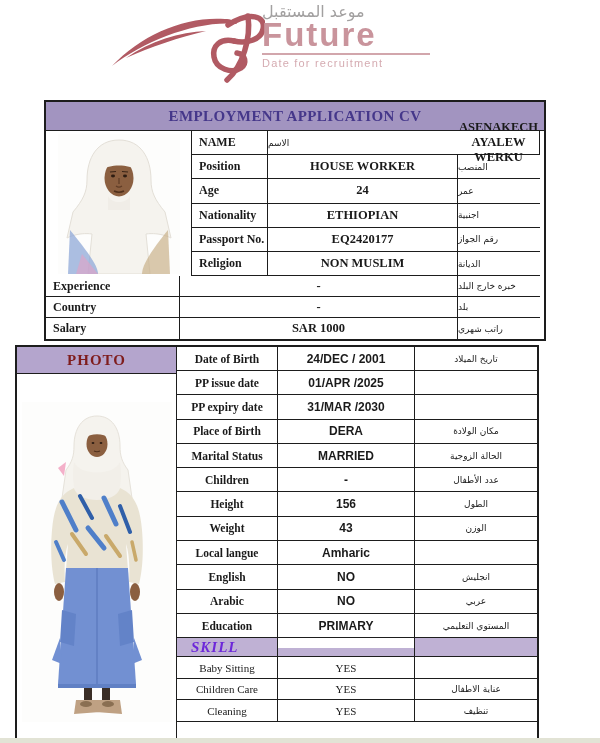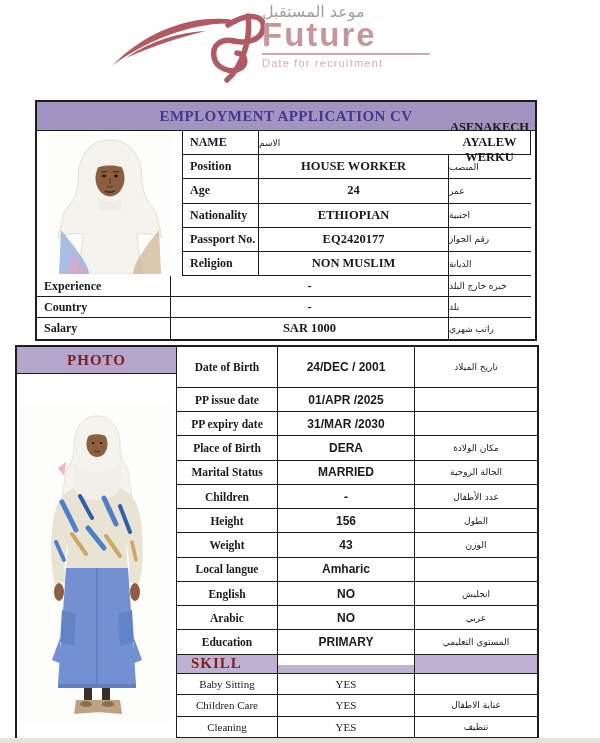--- a/index.html
+++ b/index.html
@@ -9,46 +9,46 @@
   }
   
   .logo{position:absolute;left:110px;top:4px;width:330px;height:88px;}
   .logo-mark{position:absolute;left:0;top:4px;}
   .logo-text{position:absolute;left:152px;top:0;width:178px;}
   .logo-arabic{font-family:"DejaVu Sans",sans-serif;font-size:16px;color:#a2a0a0;padding-right:2px;height:14px;line-height:16px;}
   .logo-brand{font-family:"Liberation Sans",sans-serif;font-weight:bold;font-size:33px;line-height:34px;color:#c9949c;letter-spacing:2px;}
   .logo-rule{border-top:2px solid #d2a6ac;width:168px;margin-top:1px;}
   .logo-tagline{font-family:"Liberation Sans",sans-serif;font-size:11px;color:#d5abb1;letter-spacing:1.2px;margin-top:2px;}
   
-  .t1{position:absolute;left:35px;top:100px;width:498px;border:2px solid #1d1d1d;background:#fff;}
+  .t1{position:absolute;left:44px;top:100px;width:498px;border:2px solid #1d1d1d;background:#fff;}
   .t1-header{height:28px;background:#a294c0;border-bottom:1px solid #1d1d1d;display:flex;align-items:center;justify-content:center;
     font-weight:bold;font-size:15px;letter-spacing:.4px;color:#45378a;}
   .t1-main{display:grid;grid-template-columns:146px 76px 190px 82px;grid-auto-rows:24.2px;}
   .t1-photo{grid-row:1 / 7;border-right:1px solid #1d1d1d;display:flex;align-items:center;justify-content:center;background:#fff;}
   .t1-summary{display:grid;grid-template-columns:134px 278px 82px;grid-auto-rows:21px;}
   .cell{display:flex;align-items:center;box-sizing:border-box;}
   .bb{border-bottom:1px solid #1d1d1d;}
   .br{border-right:1px solid #1d1d1d;}
   .lab{font-weight:bold;font-size:12px;padding-left:7px;}
   .val{font-weight:bold;font-size:12.5px;justify-content:center;text-align:center;}
   .ar{font-family:"DejaVu Sans",sans-serif;font-size:9px;justify-content:flex-end;padding-right:7px;direction:rtl;}
   
   .t2{position:absolute;left:15px;top:345px;width:524px;height:393px;border:2px solid #1d1d1d;border-bottom:none;display:flex;box-sizing:border-box;background:#fff;}
   .t2-left{width:160px;border-right:1px solid #1d1d1d;display:flex;flex-direction:column;box-sizing:border-box;}
   .photo-header{height:26px;background:#b4a5cd;border-bottom:1px solid #1d1d1d;display:flex;align-items:center;justify-content:center;
     font-weight:bold;font-size:15px;letter-spacing:1px;color:#7f1d1d;}
   .photo-area{flex:1;display:flex;align-items:flex-start;justify-content:center;padding-top:28px;}
   .t2-right{flex:1;display:flex;flex-direction:column;}
   .t2row{display:grid;grid-template-columns:101px 137px 1fr;height:24.3px;box-sizing:border-box;border-bottom:1px solid #1d1d1d;}
-  .t2row.first{height:41px;}
+  .t2row.first{height:24px;}
   .t2row .lab2{font-weight:bold;font-size:11.5px;justify-content:center;text-align:center;}
   .val2{font-family:"Liberation Sans",sans-serif;font-weight:bold;font-size:12px;justify-content:center;text-align:center;}
   .ar2{font-family:"DejaVu Sans",sans-serif;font-size:9px;justify-content:center;direction:rtl;}
   .skillrow{height:19px;background:#bfb1d4;}
-  .skillrow .skill-title{color:#7f1d1d;font-weight:bold;font-size:15px;letter-spacing:1px;padding-left:14px;}
+  .skillrow .skill-title{color:#6d28d9;font-weight:bold;font-size:15px;letter-spacing:1px;padding-left:14px;font-style:italic;}
   .skillrow .mid{background:linear-gradient(to bottom,#ffffff 0 58%,#bfb1d4 58% 100%);}
   .t2row.sk{height:21.5px;}
   .sk .lab2{font-weight:normal;font-size:11px;}
   .sk .val2{font-family:"Liberation Serif",serif;font-weight:normal;font-size:11px;}
   .filler{flex:1;border-bottom:none;}
   
   .bottom-bar{position:absolute;left:0;bottom:0;width:600px;height:5px;background:#e2e3d5;}
 </style>
 </head>
 <body>

